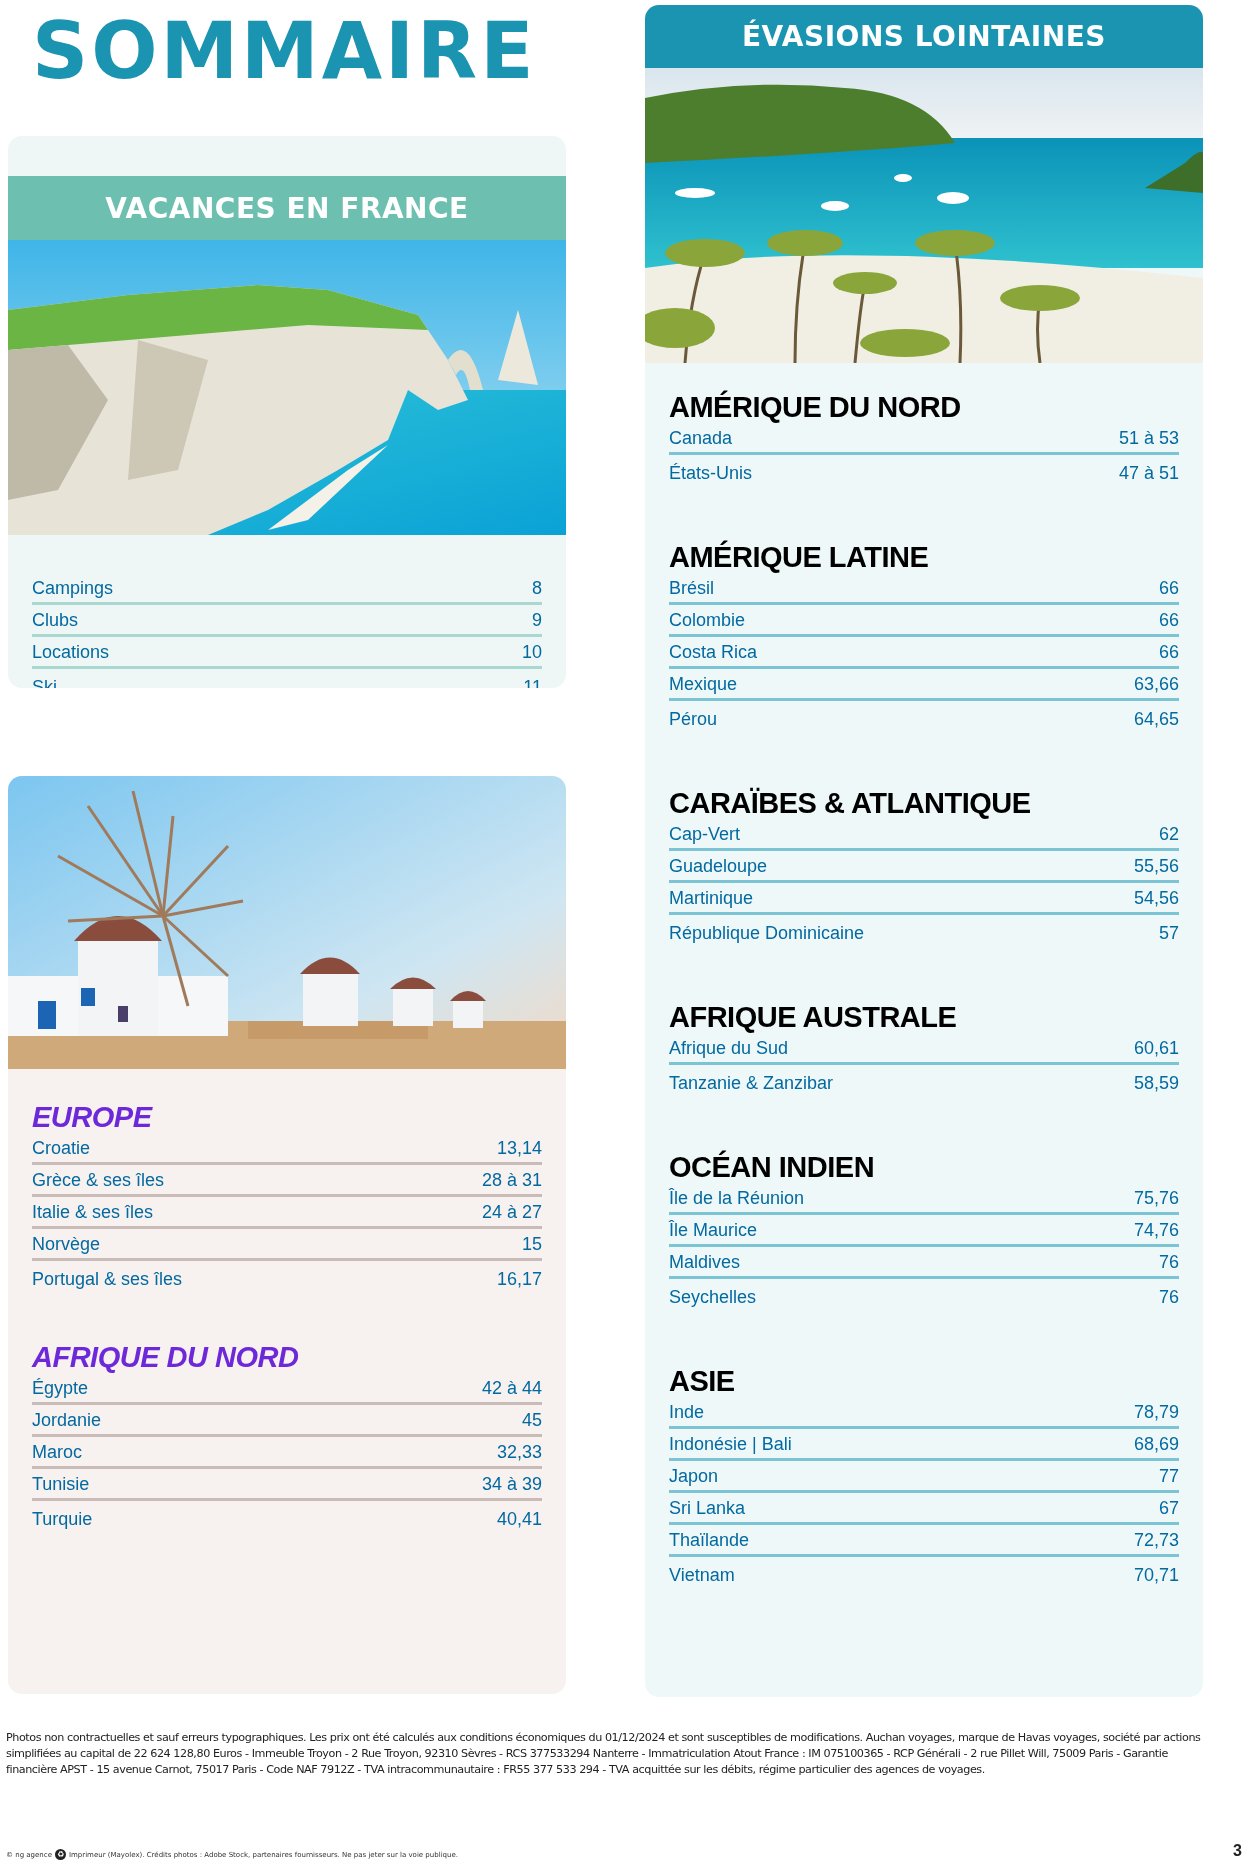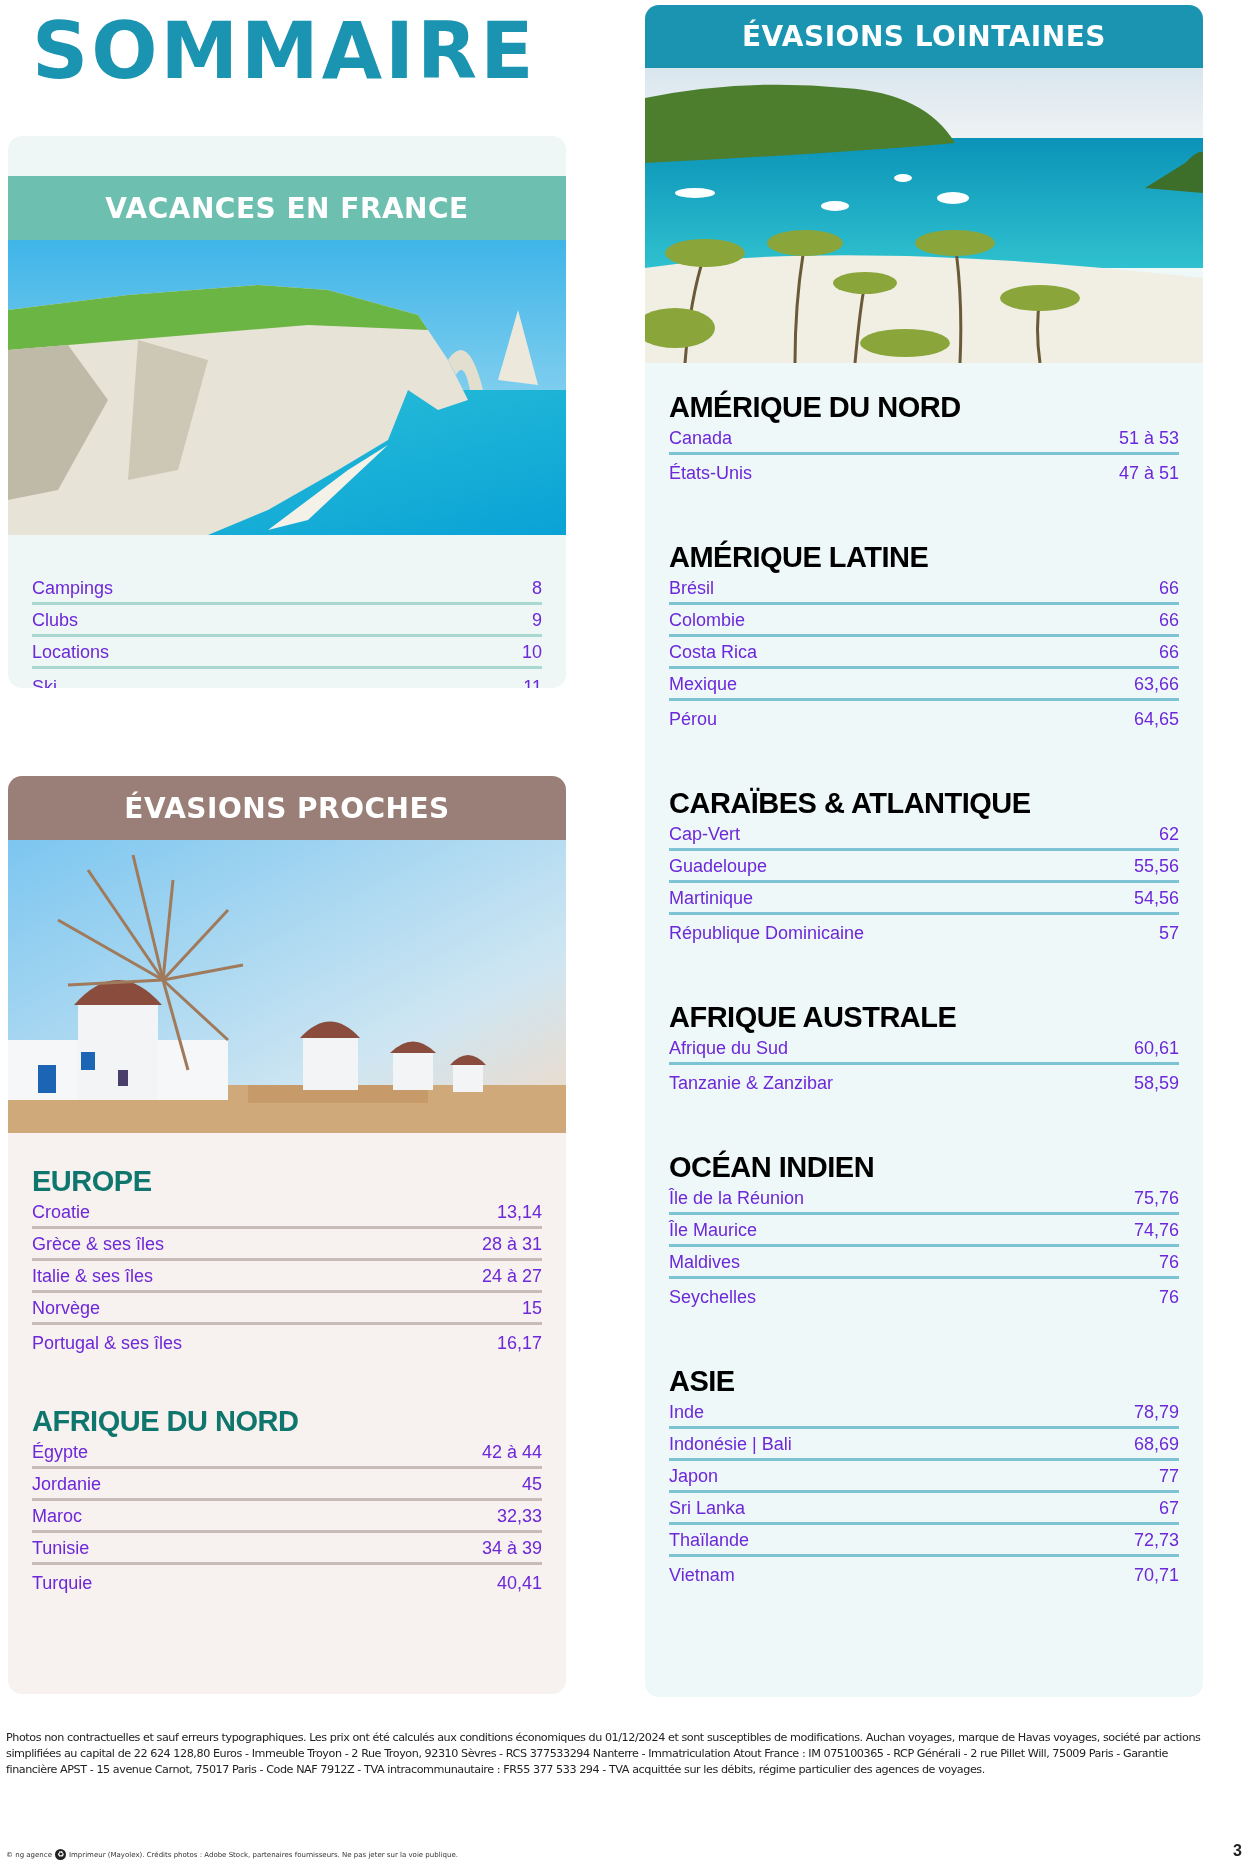--- a/index.html
+++ b/index.html
@@ -22,38 +22,38 @@
   .card-image svg { display: block; width: 100%; height: 100%; }
 
   .list { padding: 0 24px; }
   .section-title {
     font-family: "Liberation Sans", sans-serif; font-weight: bold;
     font-size: 29px; letter-spacing: -0.5px; line-height: 32px;
   }
   .row {
     display: flex; justify-content: space-between; align-items: flex-end;
     font-size: 18px; line-height: 22px; height: 32px; padding-bottom: 3px;
-    color: #6d28d9;
+    color: #0369a1;
   }
   .row + .row { }
   .row.sep { border-bottom: 3px solid; }
   .row .pages { text-align: right; }
 
   
   #card-france { left: 8px; top: 136px; width: 558px; height: 552px; background: #eef7f6; }
   #card-france .card-header { background: #6dbfb0; margin-top: 40px; }
   #card-france .card-image { height: 295px; }
   #card-france .list { padding-top: 38px; }
   #card-france .row.sep { border-color: #a8d8d0; }
 
   
   #card-proches { left: 8px; top: 776px; width: 558px; height: 918px; background: #f7f1ef; }
   #card-proches .card-header { background: #9a7f78; }
   #card-proches .card-image { height: 293px; }
-  #card-proches .section-title { color: #0f766e; }
+  #card-proches .section-title { color: #6d28d9; font-style: italic; }
   #card-proches .row.sep { border-color: #c9bcb8; }
   #card-proches .list { padding-top: 32px; }
   #card-proches .group + .group { margin-top: 48px; }
 
   
   #card-lointaines { left: 645px; top: 5px; width: 558px; height: 1692px; background: #eef8f8; }
   #card-lointaines .card-header { background: #1a94b0; height: 63px; }
   #card-lointaines .card-image { height: 295px; }
   #card-lointaines .section-title { color: #000000; }
   #card-lointaines .row.sep { border-color: #7cc3d3; }
@@ -121,21 +121,20 @@
       <span class="pages">10</span>
     </div>
     <div class="row">
       <span>Ski</span>
       <span class="pages">11</span>
     </div>
   </div>
 </div>
 
 <div class="card" id="card-proches">
-  <div class="card-header">ÉVASIONS PROCHES</div>
   <div class="card-image">
     <svg viewBox="0 0 558 293" preserveAspectRatio="none">
       <defs>
         <linearGradient id="skyP" x1="0" y1="0" x2="1" y2="1">
           <stop offset="0" stop-color="#7cc6f0"></stop>
             <stop offset="0.7" stop-color="#cfe6f2"></stop>
             <stop offset="1" stop-color="#f3d9c4"></stop>
         </linearGradient>
       </defs>
       <rect width="558" height="293" fill="url(#skyP)"></rect>

